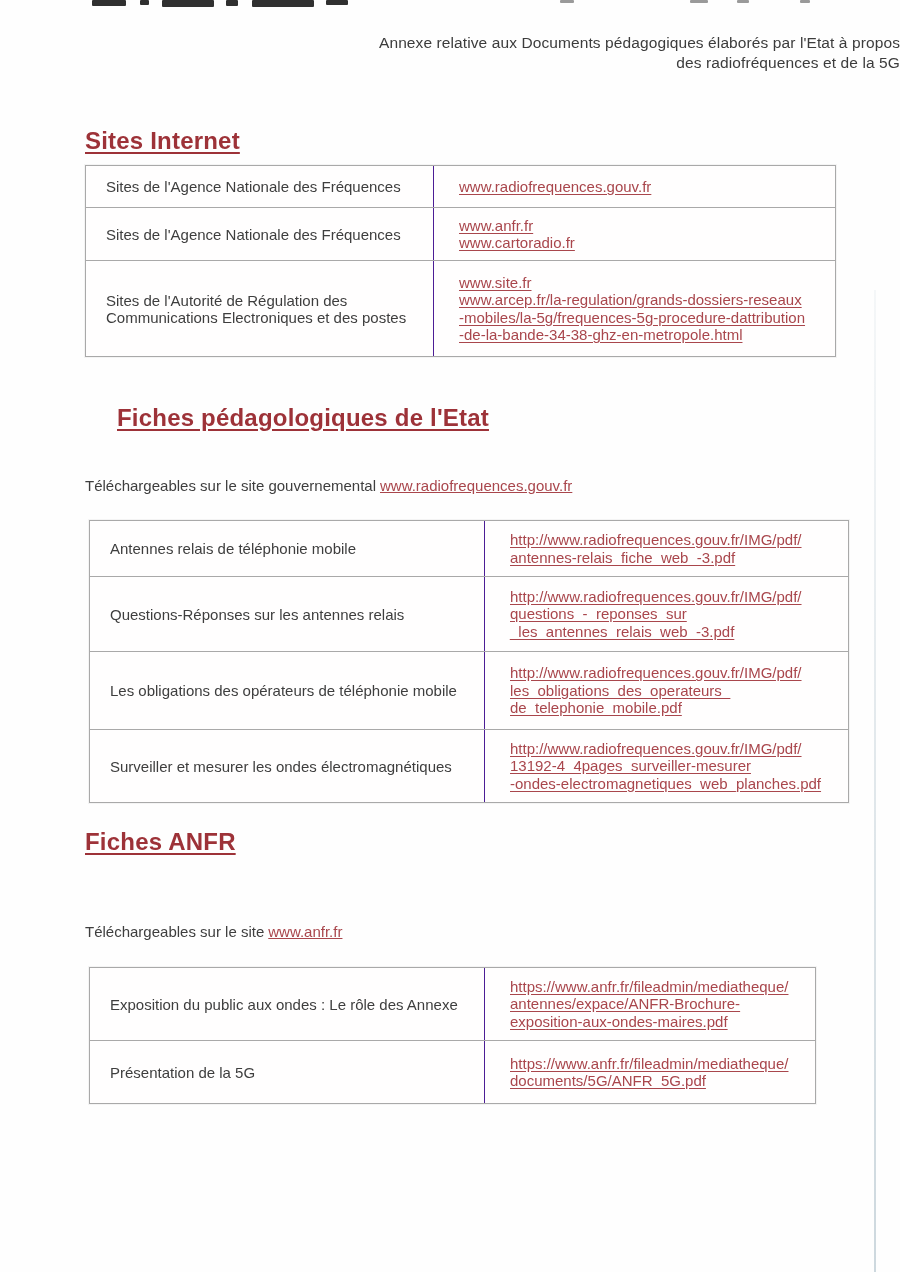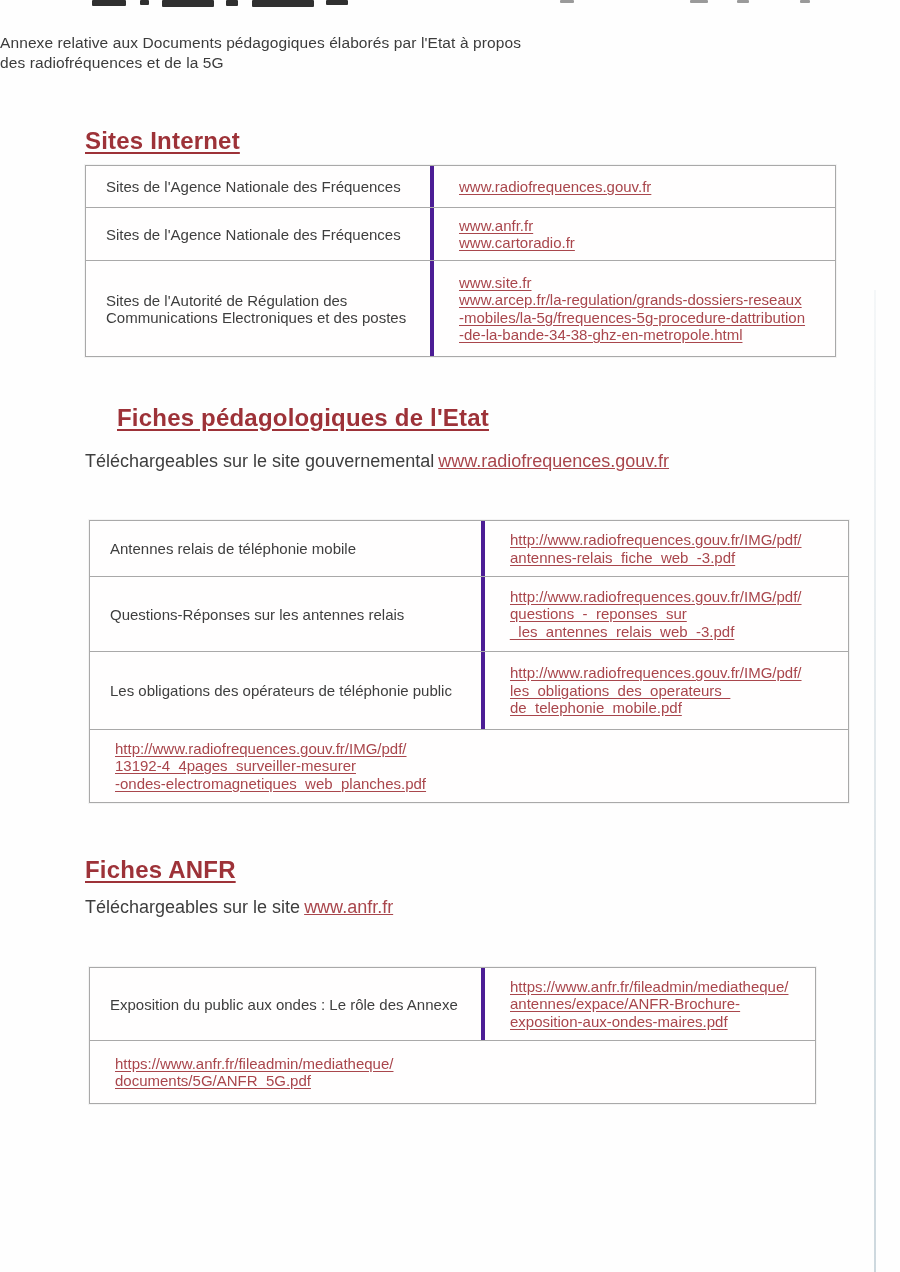--- a/index.html
+++ b/index.html
@@ -13,48 +13,48 @@
   
   .frag { position:absolute; top:0; background:#303030; border-radius:1px; }
   .frag.light { background:#9a9a9a; }
   .scan-edge {
     position:absolute; left:874px; top:290px; width:2px; height:982px;
     background:linear-gradient(to bottom, rgba(190,205,214,0.15), rgba(165,185,196,0.55));
   }
 
   .page-title {
     position:absolute; top:33px; left:0; width:900px;
-    text-align:left; font-size:15.5px; line-height:20px;
+    text-align:right; font-size:15.5px; line-height:20px;
     color:#3c3c3c; letter-spacing:0.1px;
   }
 
   .section-heading {
     position:absolute; font-size:24px; font-weight:bold;
     color:#9d3238; text-decoration:underline; text-underline-offset:3px;
     letter-spacing:0.2px;
   }
 
   .intro-line {
-    position:absolute; font-size:18px; color:#3e3e3e; white-space:nowrap;
+    position:absolute; font-size:15px; color:#3e3e3e; white-space:nowrap;margin-top:26px;
   }
   .intro-line .intro-link {
     color:#a9464c; text-decoration:underline; margin-left:4px; cursor:pointer;
   }
 
   .tbl {
     position:absolute; border:1px solid #a9a9a9; background:#fffefe;
     box-shadow:0 0 0 1px rgba(170,170,170,0.12);
   }
   .row { display:flex; border-bottom:1px solid #a9a9a9; }
   .row:last-child { border-bottom:none; }
   .cell-label {
     display:flex; align-items:center;
     padding-left:20px; padding-right:14px;
     color:#3e3e3e; font-size:15px; line-height:17px;
-    border-right:4px solid #4c1d95; box-sizing:border-box;
+    border-right:1px solid #4c1d95; box-sizing:border-box;
     flex:0 0 auto;
   }
   .cell-links {
     display:flex; flex-direction:column; justify-content:center;
     padding-left:25px; box-sizing:border-box; flex:1 1 auto;
   }
   .link-line {
     color:#a9464c; font-size:15px; line-height:17.5px;
     text-decoration:underline; text-underline-offset:2px;
     width:max-content; max-width:100%; cursor:pointer;
@@ -129,50 +129,52 @@
   </div>
   <div class="row" style="height:74px;">
     <div class="cell-label">Questions-Réponses sur les antennes relais</div>
     <div class="cell-links">
       <span class="link-line">http://www.radiofrequences.gouv.fr/IMG/pdf/</span>
       <span class="link-line">questions_-_reponses_sur</span>
       <span class="link-line">_les_antennes_relais_web_-3.pdf</span>
     </div>
   </div>
   <div class="row" style="height:77px;">
-    <div class="cell-label">Les obligations des opérateurs de téléphonie public</div>
+    <div class="cell-label">Les obligations des opérateurs de téléphonie mobile</div>
     <div class="cell-links">
       <span class="link-line">http://www.radiofrequences.gouv.fr/IMG/pdf/</span>
       <span class="link-line">les_obligations_des_operateurs_</span>
       <span class="link-line">de_telephonie_mobile.pdf</span>
     </div>
   </div>
   <div class="row" style="height:72px;">
+    <div class="cell-label">Surveiller et mesurer les ondes électromagnétiques</div>
     <div class="cell-links">
       <span class="link-line">http://www.radiofrequences.gouv.fr/IMG/pdf/</span>
       <span class="link-line">13192-4_4pages_surveiller-mesurer</span>
       <span class="link-line">-ondes-electromagnetiques_web_planches.pdf</span>
     </div>
   </div>
 </div>
 
-<div class="section-heading" style="left:85px; top:856px;">Fiches ANFR</div>
+<div class="section-heading" style="left:85px; top:828px;">Fiches ANFR</div>
 
 <div class="intro-line" style="left:85px; top:897px;">
   <span>Téléchargeables sur le site</span><span class="intro-link">www.anfr.fr</span>
 </div>
 
 <div class="tbl tbl-3" style="left:89px; top:967px; width:725px;">
   <div class="row" style="height:72px;">
     <div class="cell-label">Exposition du public aux ondes : Le rôle des Annexe</div>
     <div class="cell-links">
       <span class="link-line">https://www.anfr.fr/fileadmin/mediatheque/</span>
       <span class="link-line">antennes/expace/ANFR-Brochure-</span>
       <span class="link-line">exposition-aux-ondes-maires.pdf</span>
     </div>
   </div>
   <div class="row" style="height:62px;">
+    <div class="cell-label">Présentation de la 5G</div>
     <div class="cell-links">
       <span class="link-line">https://www.anfr.fr/fileadmin/mediatheque/</span>
       <span class="link-line">documents/5G/ANFR_5G.pdf</span>
     </div>
   </div>
 </div>
 
 </body></html>

